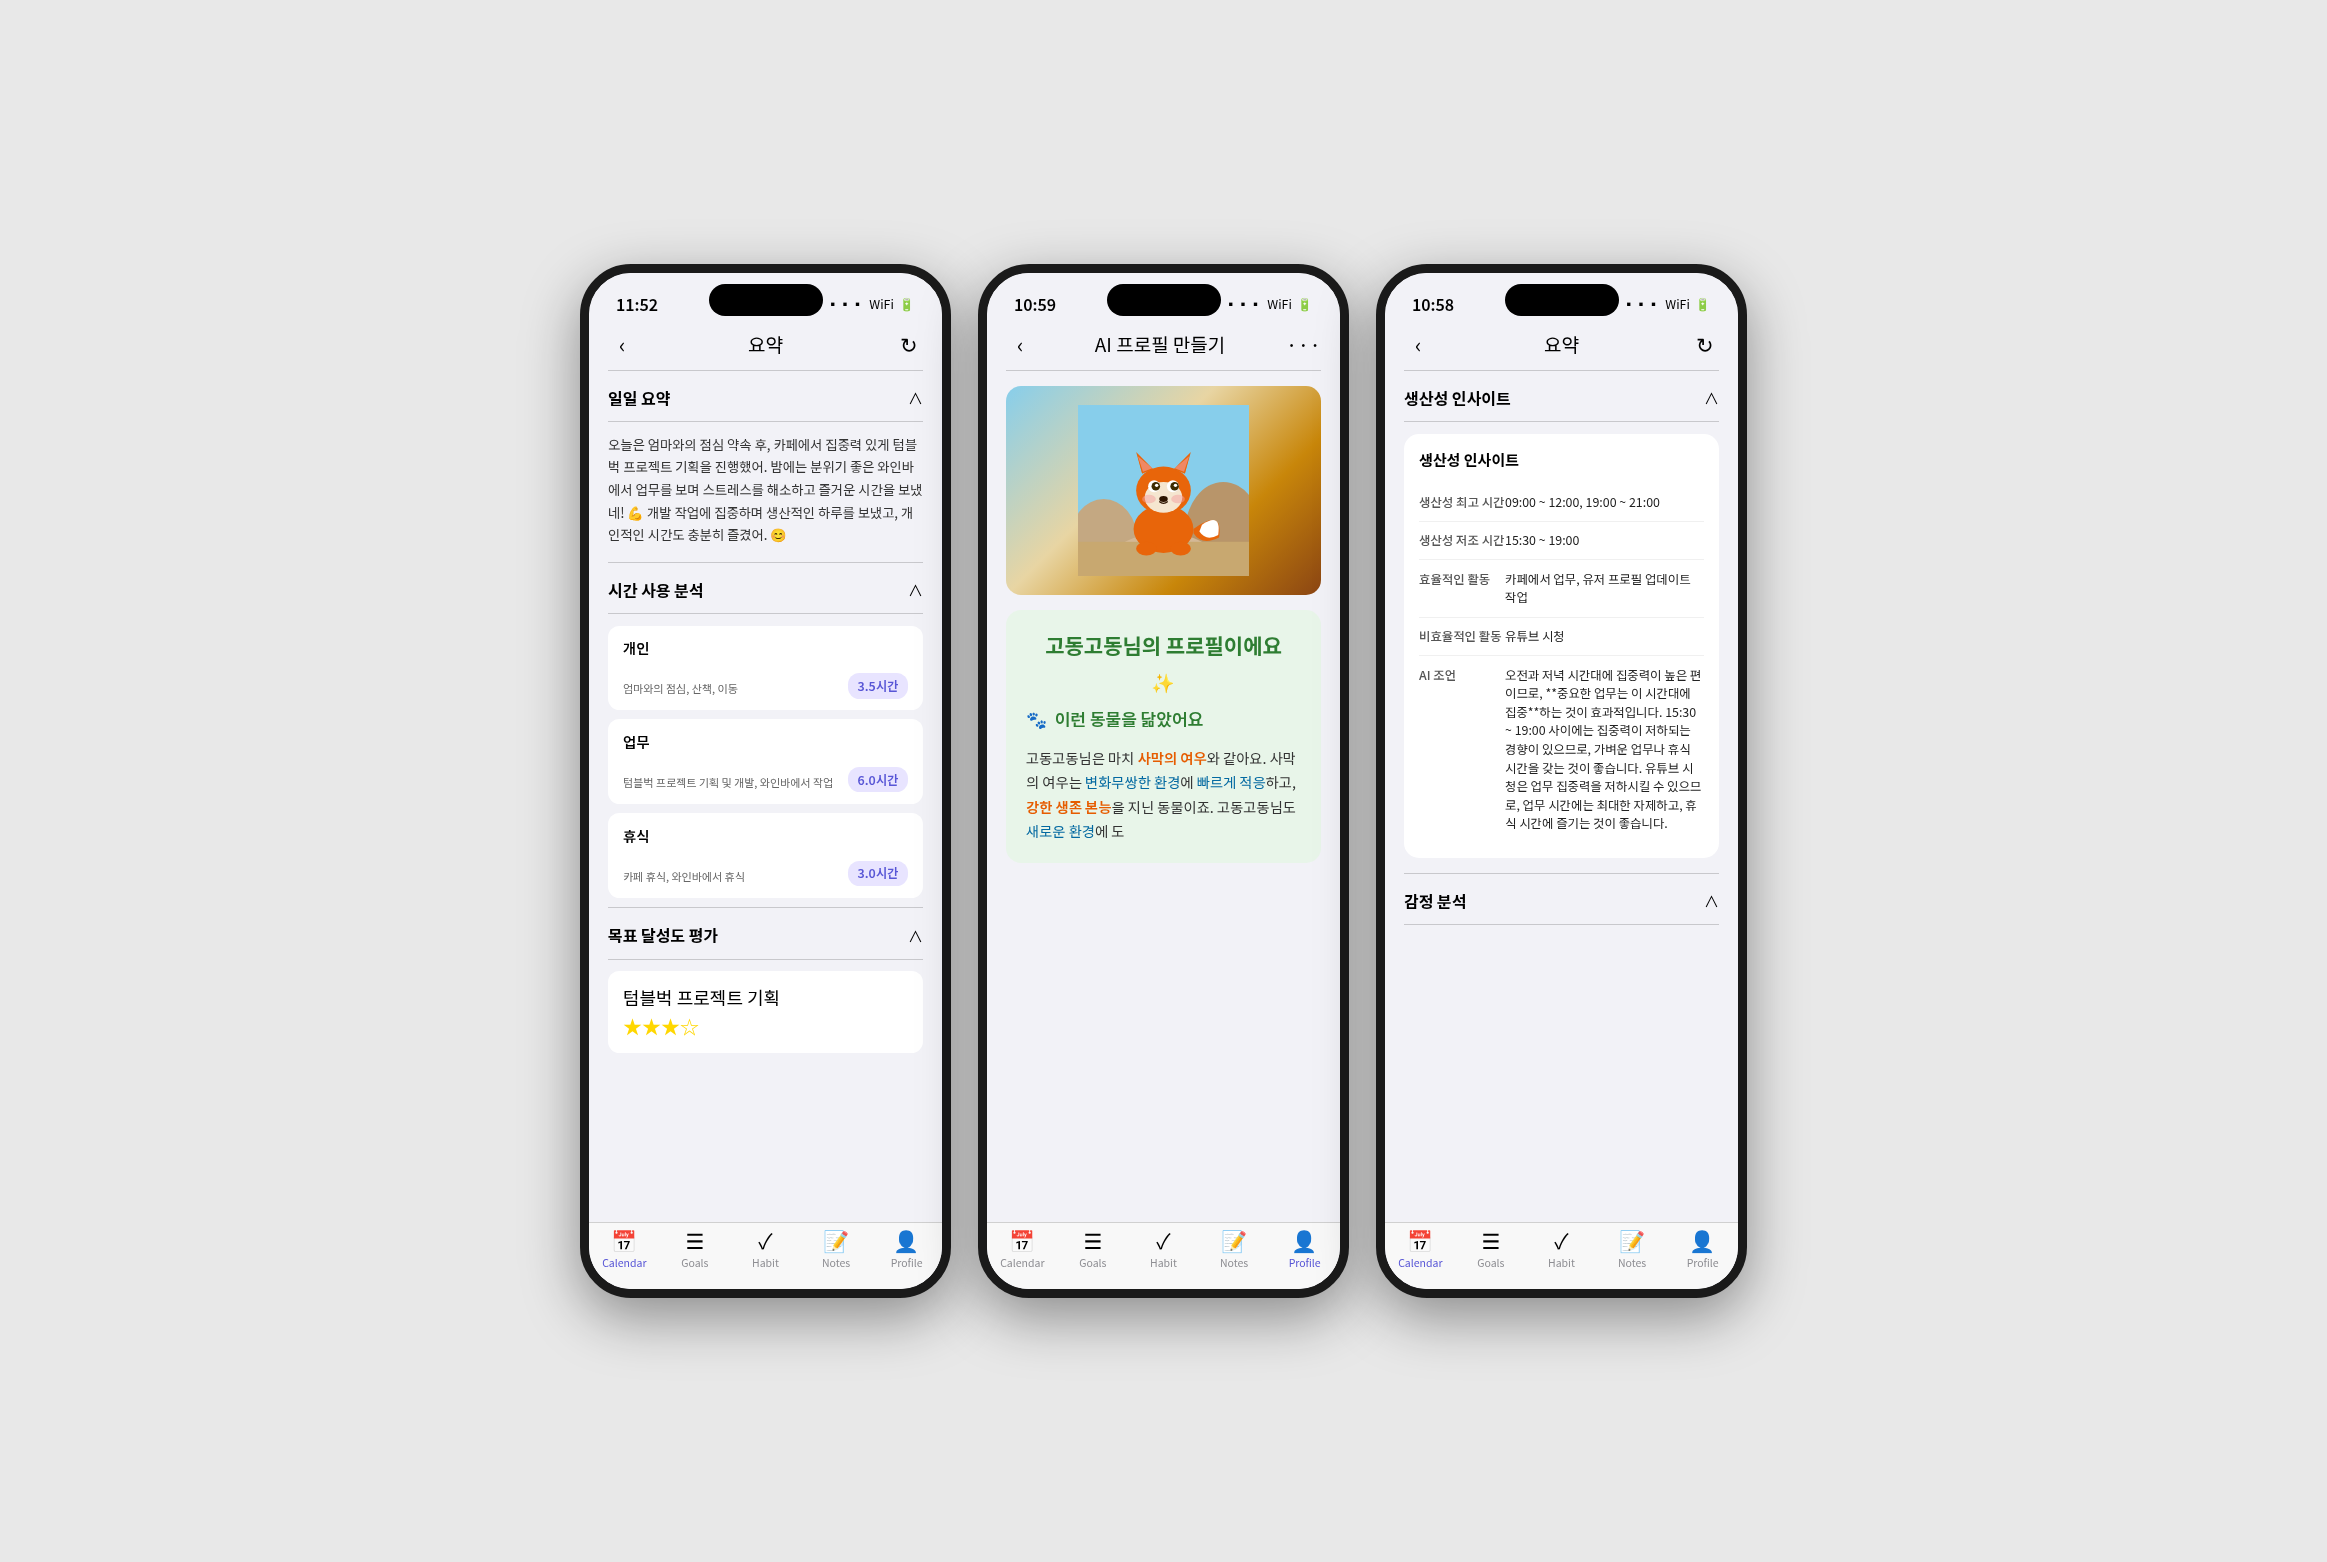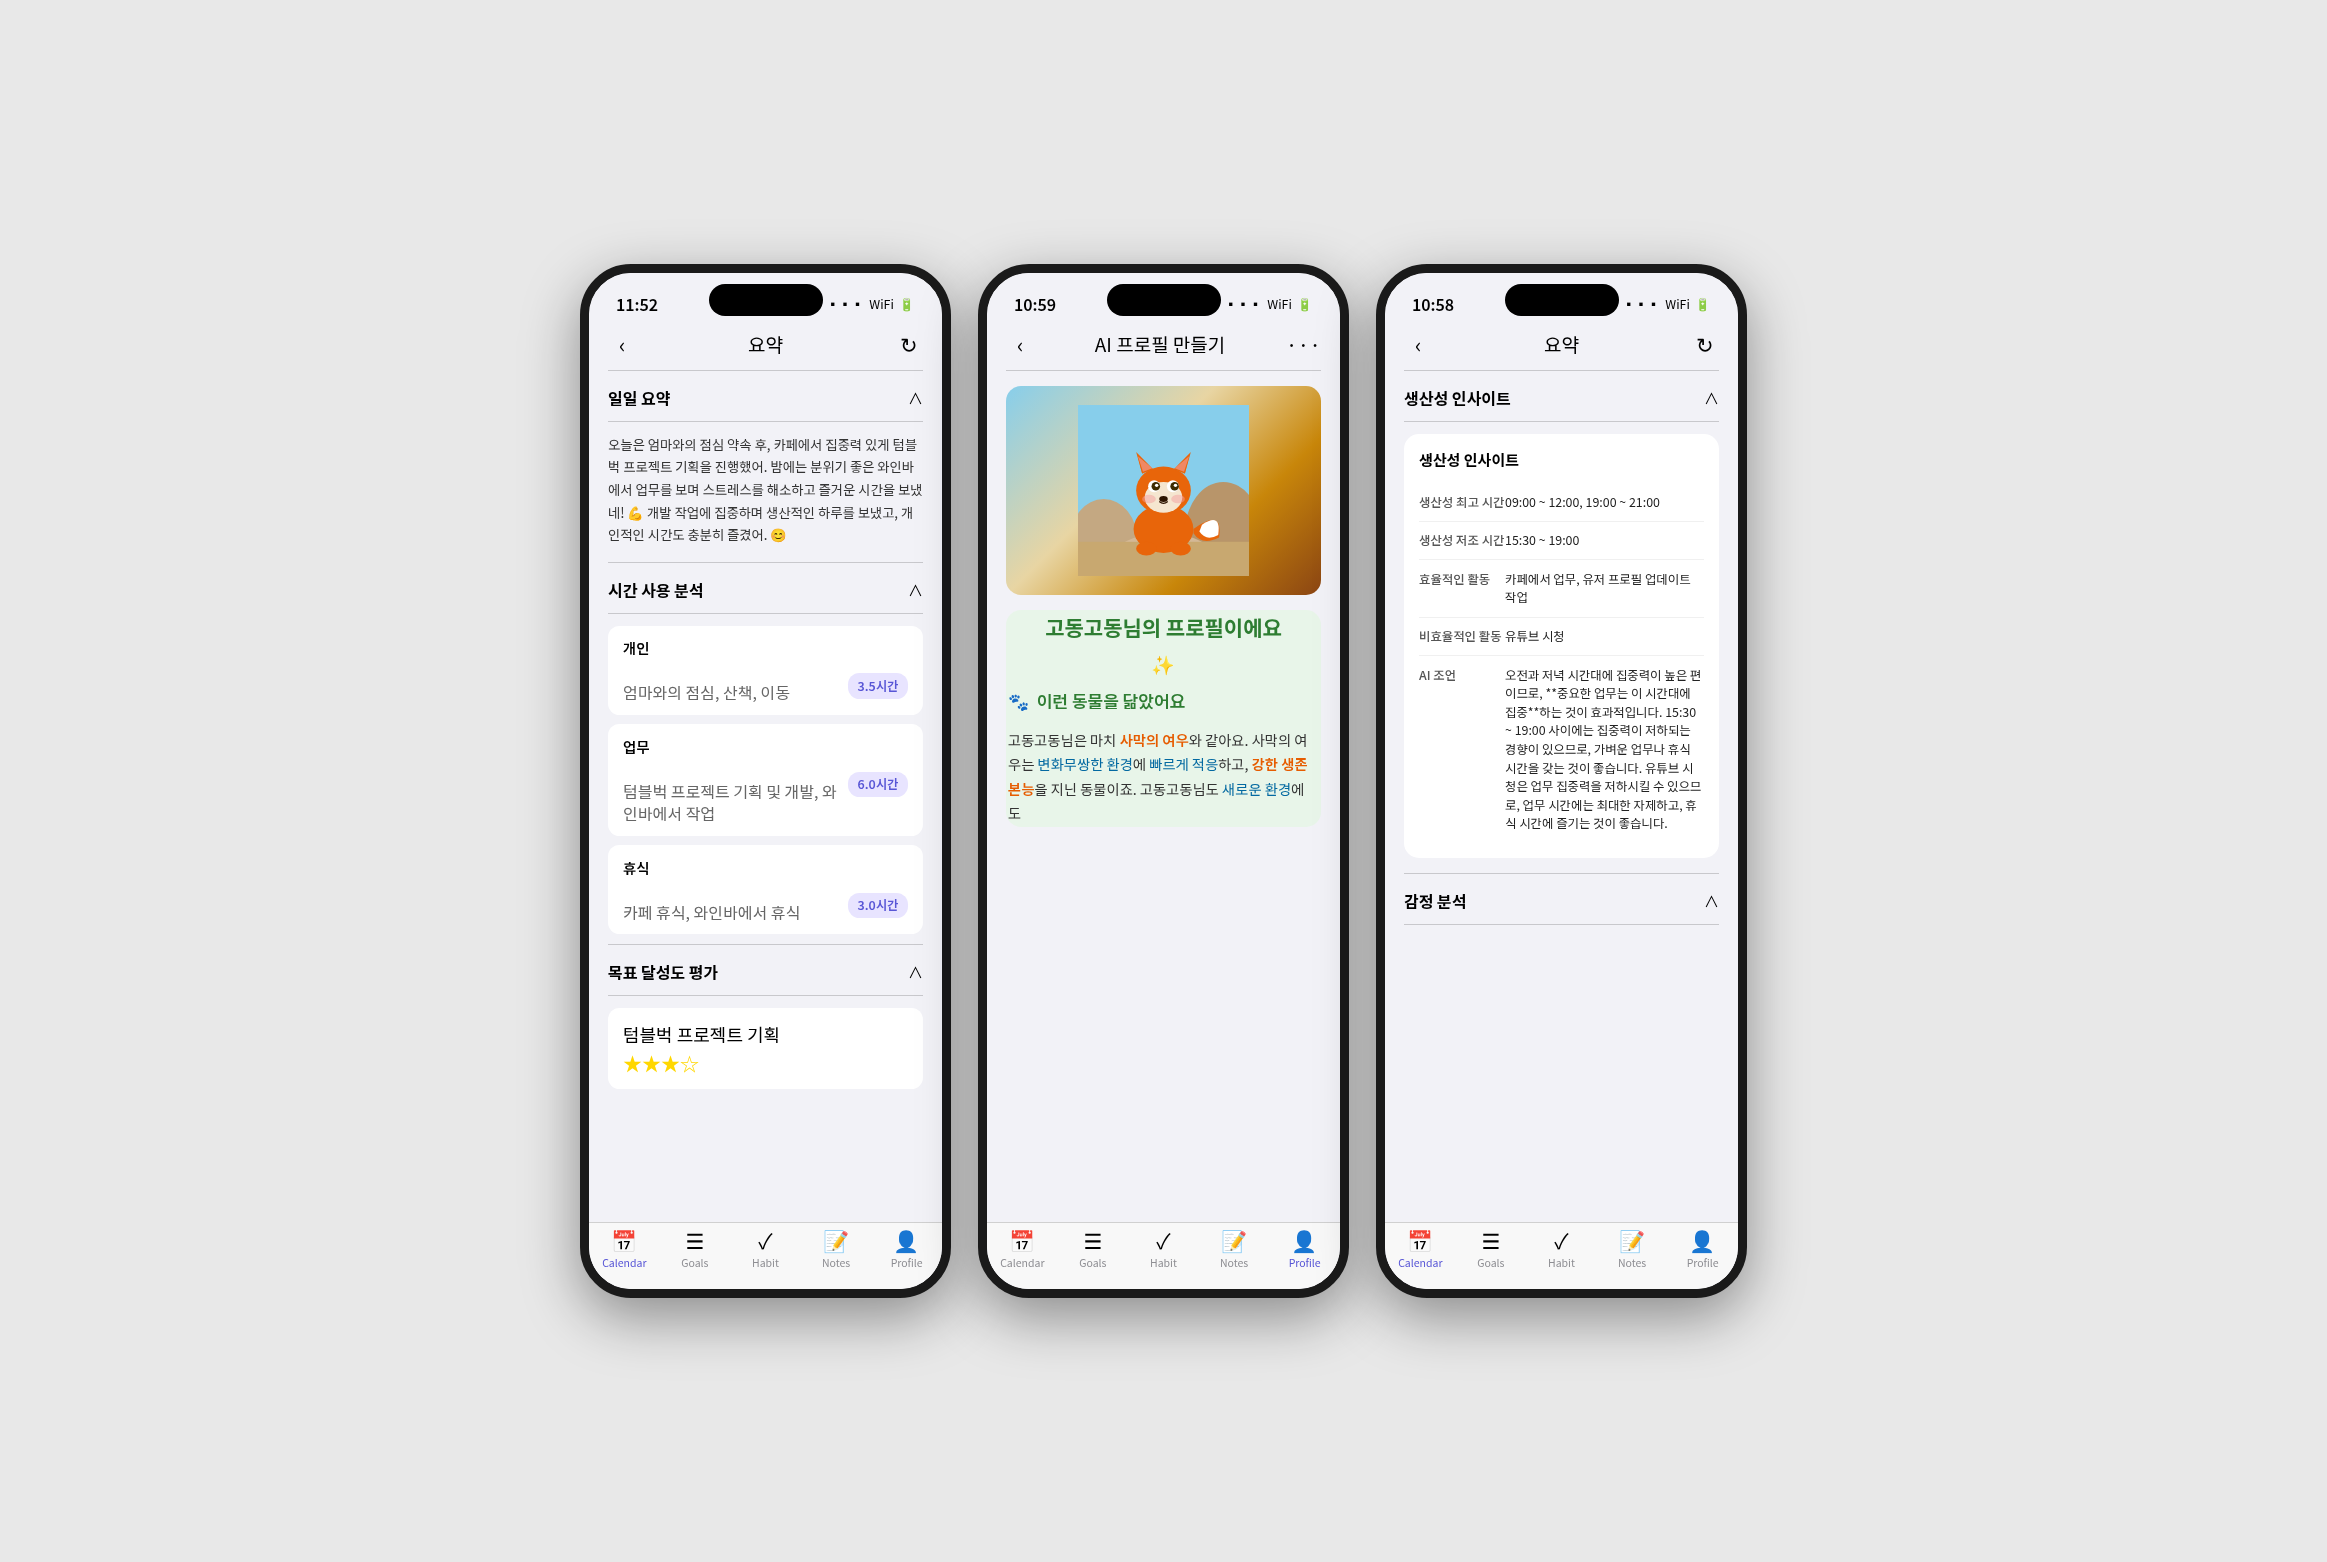--- a/index.html
+++ b/index.html
@@ -170,21 +170,21 @@
     .time-item-left {
       flex: 1;
     }
     .time-item-title {
       font-size: 14.3px;
       font-weight: 600;
       color: #000;
       margin-bottom: 3.8px;
     }
     .time-item-desc {
-      font-size: 16px;
+      font-size: 11px;
       color: #666;
       line-height: 1.4;
       margin-top: 23px;
     }
     .time-badge {
       background: #e8e4ff;
       color: #5856d6;
       font-size: 12.4px;
       font-weight: 600;
       padding: 3.8px 9.5px;
@@ -225,21 +225,21 @@
       justify-content: center;
     }
     .fox-svg {
       width: 171px;
       height: 171px;
     }
     .profile-card {
       background: #e8f5e9;
       border-radius: 15px;
       margin: 0 19px;
-      padding: 2px;
+      padding: 20px;
     }
     .profile-name-title {
       font-size: 21px;
       font-weight: 700;
       color: #2e7d32;
       text-align: center;
       margin-bottom: 7.6px;
     }
     .profile-sparkle {
       text-align: center;

